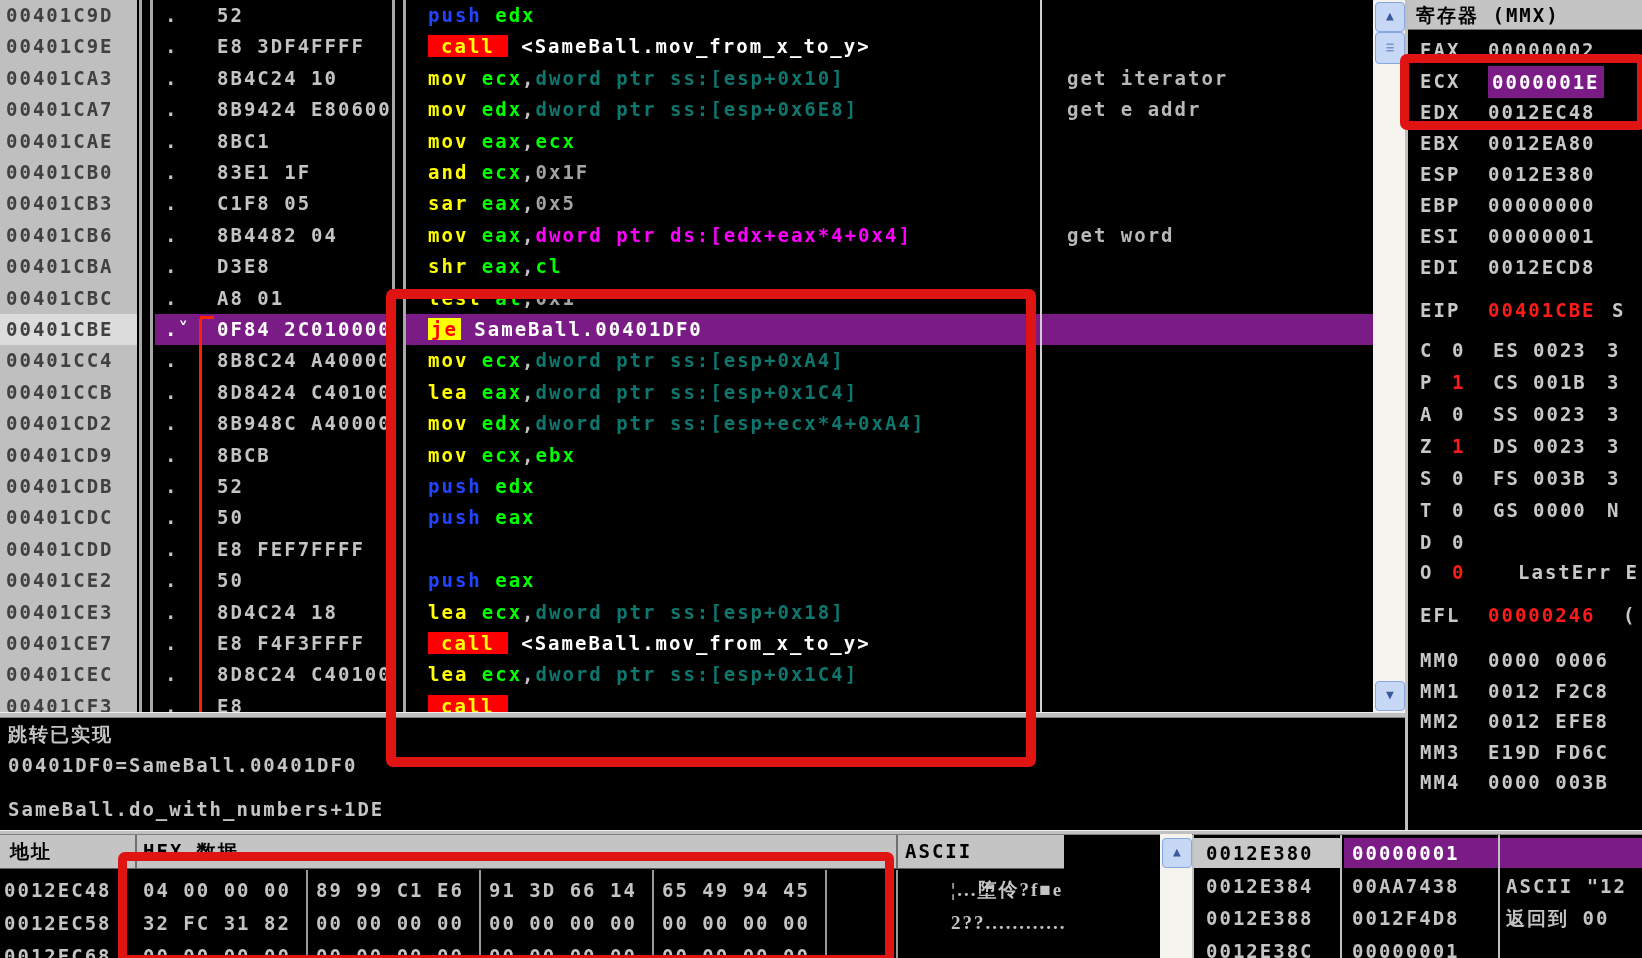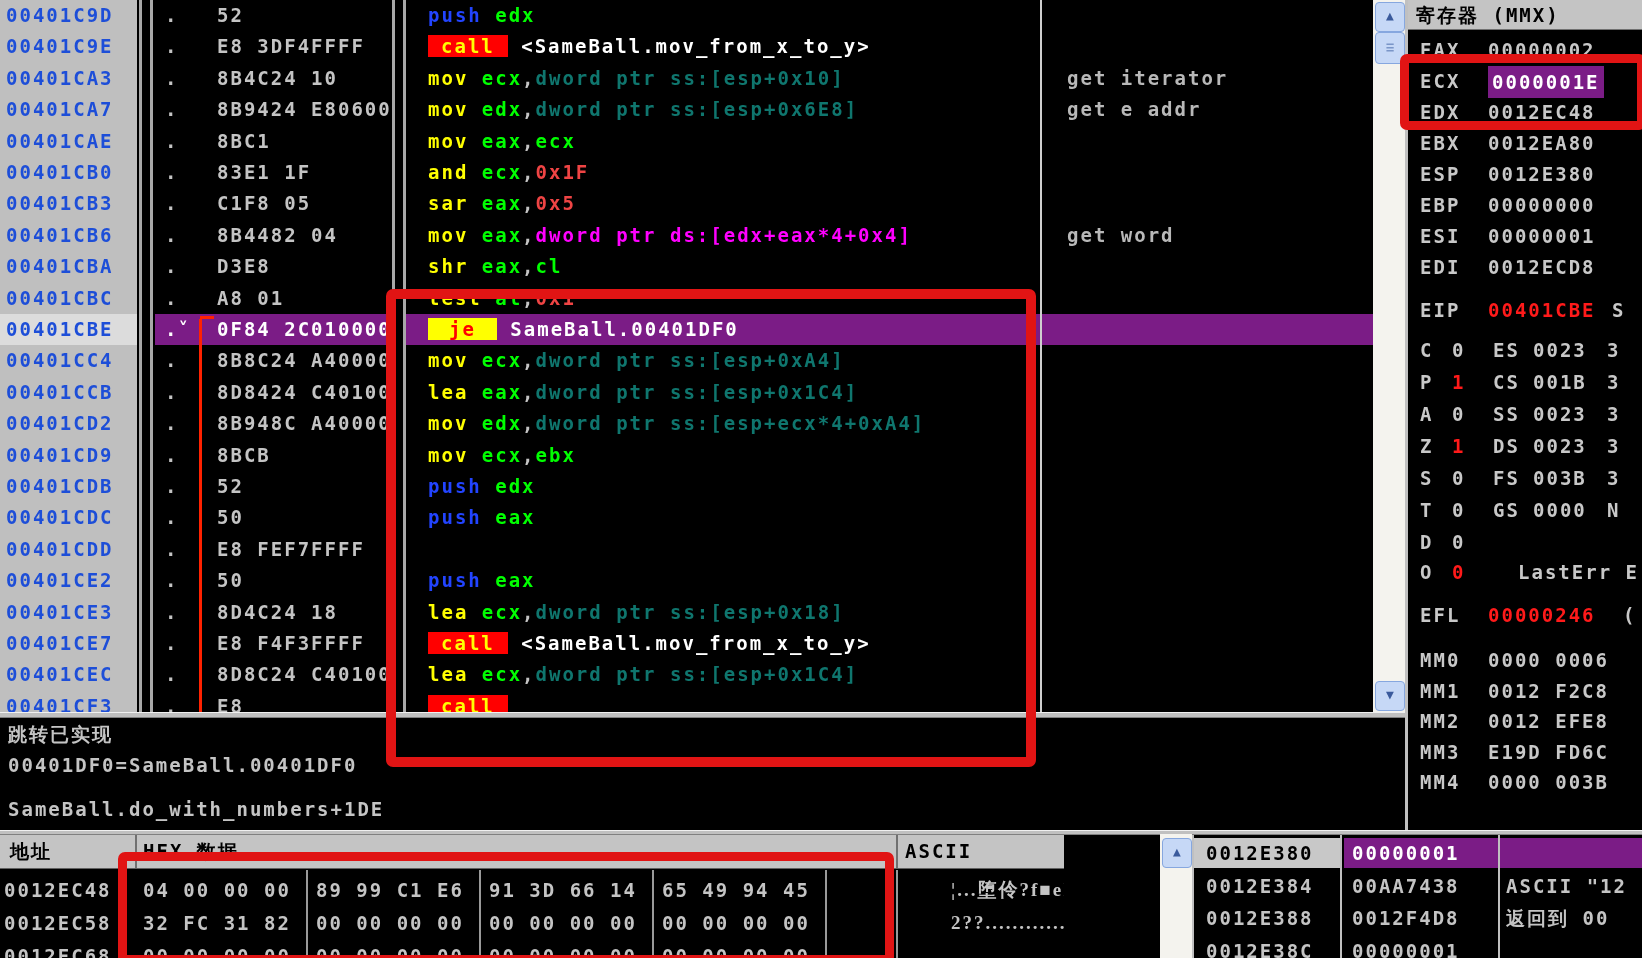--- a/index.html
+++ b/index.html
@@ -3,31 +3,31 @@
 <meta charset="utf-8">
 <style>
   html,body{margin:0;padding:0;background:#000;}
   #screen{position:relative;width:1642px;height:958px;background:#000;overflow:hidden;
     font-family:"DejaVu Sans Mono","DejaVu Sans",monospace;font-weight:bold;font-size:19px;
     letter-spacing:2px;color:#C4C4C4;}
   
   #disasm-pane{position:absolute;left:0;top:0;width:1373px;height:712px;background:#000;overflow:hidden;}
   .drow{position:absolute;left:0;width:100%;height:31.4px;line-height:31.4px;white-space:nowrap;}
   .selbg{position:absolute;left:155px;right:0;top:0;bottom:0;background:#7B1C86;}
-  .daddr{position:absolute;left:0;top:0;width:131px;height:100%;background:#BFBFBF;color:#1d4ed8;padding-left:6px;}
+  .daddr{position:absolute;left:0;top:0;width:131px;height:100%;background:#BFBFBF;color:#404040;padding-left:6px;}
   .sel .daddr{background:#DCDCDC;}
   .ddot{position:absolute;left:165px;top:0;}
   .dbytes{position:absolute;left:217px;top:0;width:174px;overflow:hidden;}
   .sel .dbytes,.sel .ddot{color:#fff;}
   .dins{position:absolute;left:428px;top:0;}
   .dcmt{position:absolute;left:1067px;top:0;color:#B8B8B8;}
   .tok-m{color:#FFFF00}.tok-p{color:#2244FF}.tok-r{color:#00FF00}.tok-s{color:#0f766e}
-  .tok-d{color:#FF00FF}.tok-i{color:#ef4444}.tok-w{color:#FFFFFF}.tok-t{color:#C4C4C4}
+  .tok-d{color:#FF00FF}.tok-i{color:#a3a3a3}.tok-w{color:#FFFFFF}.tok-t{color:#C4C4C4}
   .tok-cc{background:#FF0000;color:#FFFF00;padding:0 13px;}
-  .tok-jc{background:#FFFF00;color:#FF0000;padding:0 21px;}
+  .tok-jc{background:#FFFF00;color:#FF0000;padding:0 3px;}
   .dbl{position:absolute;top:0;height:712px;width:8px;background:#000;border-left:3px solid #A8A8A8;border-right:3px solid #A8A8A8;z-index:4;}
   #dbl1{left:139px;} #dbl2{left:392px;}
   #cmt-div{position:absolute;left:1040px;top:0;width:2px;height:712px;background:#CFCFCF;z-index:4;}
   #jump-line-v{position:absolute;left:199px;top:319px;width:3px;height:393px;background:#FF2200;z-index:5;}
   #jump-line-h{position:absolute;left:200px;top:316px;width:14px;height:3px;background:#FF2200;z-index:5;}
   
   .sbar{position:absolute;background:#F4F3EE;z-index:6;}
   #disasm-scrollbar{left:1373px;top:0;width:32px;height:712px;}
   #dump-scrollbar{left:1160px;top:834px;width:32px;height:124px;}
   .sbtn{position:absolute;left:2px;width:28px;height:28px;background:#C6D8F6;border:1px solid #86A7DF;

